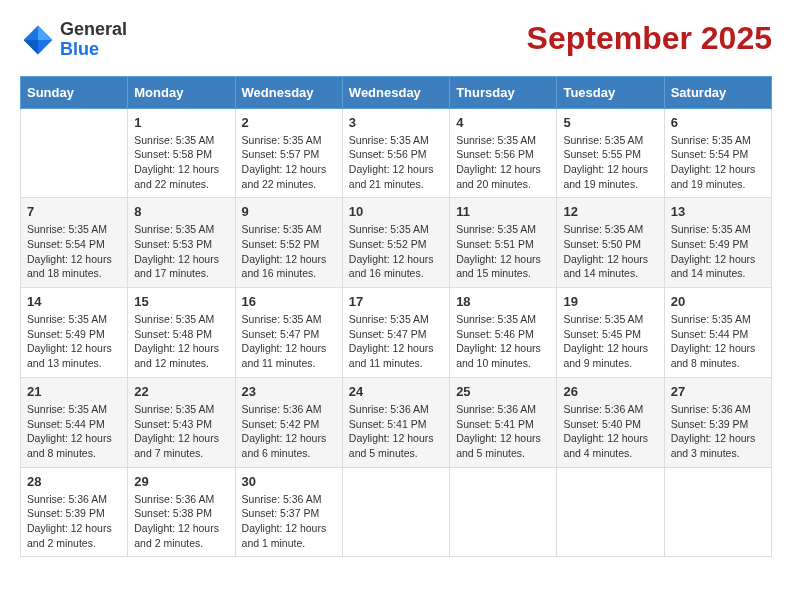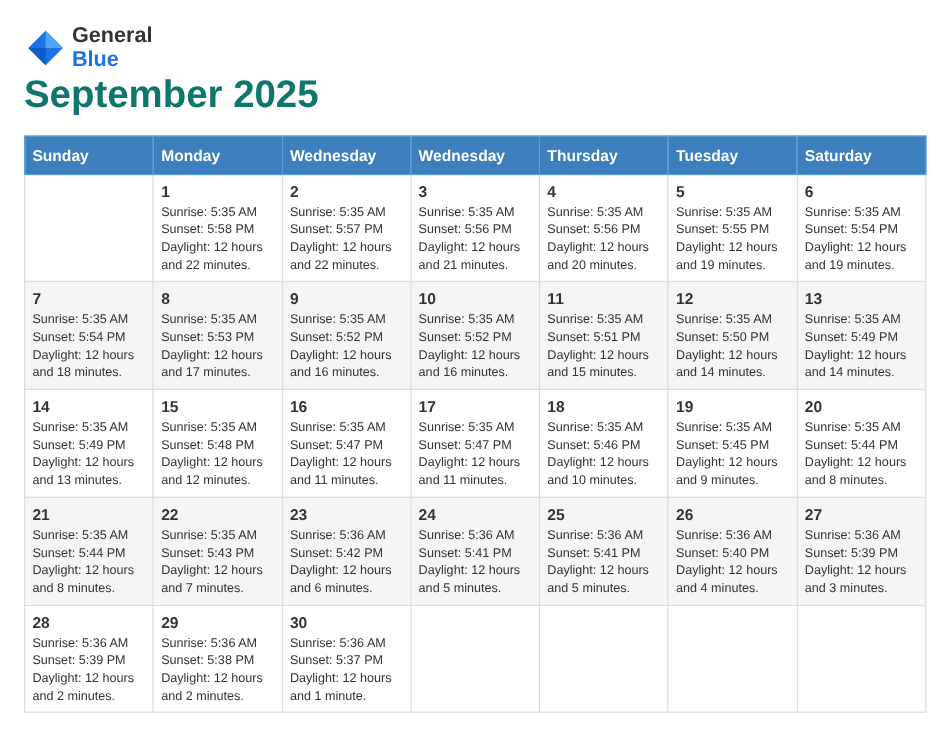--- a/index.html
+++ b/index.html
@@ -8,21 +8,20 @@
       background: #fff;
       width: 792px;
       min-height: 612px;
       padding: 20px;
     }
     .header-area {
       display: flex;
       justify-content: space-between;
       align-items: flex-start;
       margin-bottom: 16px;
-      flex-direction: column;
     }
     .logo {
       display: flex;
       align-items: center;
       gap: 4px;
     }
     .logo-text {
       display: flex;
       flex-direction: column;
       font-size: 18px;
@@ -34,21 +33,21 @@
     .logo-icon {
       width: 36px;
       height: 36px;
     }
     .title-area {
       text-align: right;
     }
     .month-title {
       font-size: 32px;
       font-weight: bold;
-      color: #0f766e;
+      color: #b91c1c;
     }
     .location {
       font-size: 15px;
       color: #555;
     }
     table {
       width: 100%;
       border-collapse: collapse;
       font-size: 11px;
       border-radius: 18px;

